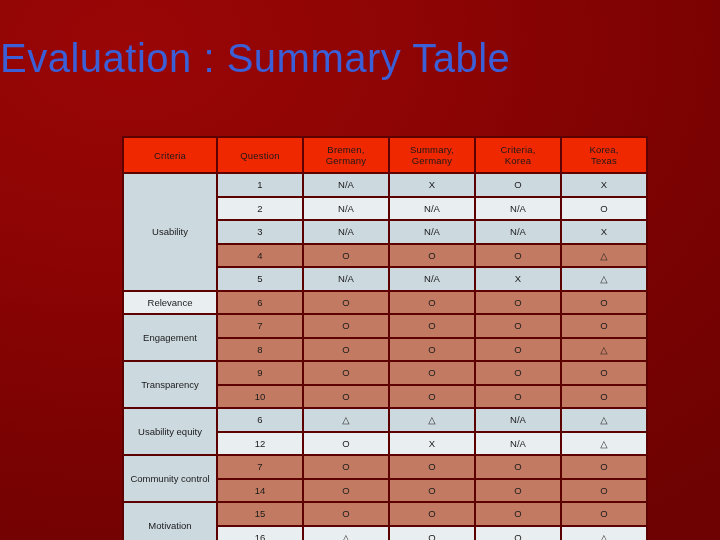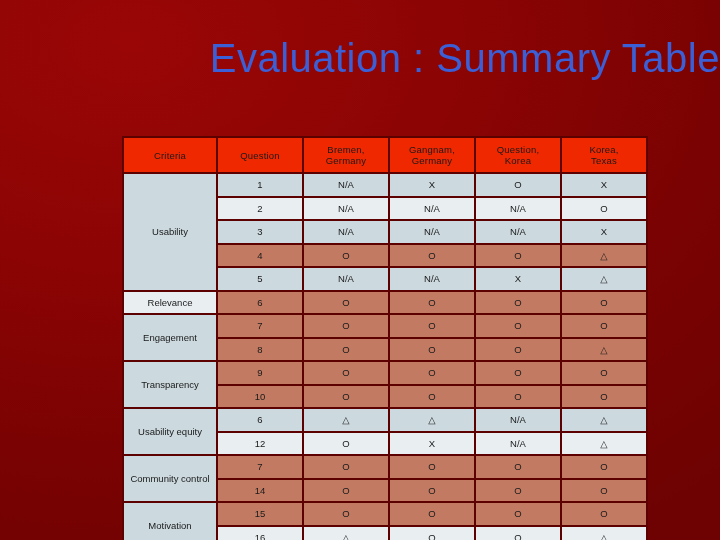--- a/index.html
+++ b/index.html
@@ -21,21 +21,21 @@
       radial-gradient(ellipse 120% 110% at 18% 8%, #9a0606 0%, #8c0404 38%, #7a0202 70%, #6e0202 100%);
     overflow: hidden;
   }
 
   
   #slide-title {
     position: absolute;
     left: 0;
     top: 34px;
     width: 720px;
-    text-align: right;
+    text-align: left;
     font-size: 40px;
     line-height: 48px;
     color: #3a5fd6;
     font-weight: normal;
     letter-spacing: 0.5px;
     white-space: nowrap;
   }
 
   
   #summary-table-wrap {
@@ -107,22 +107,22 @@
         <col class="c-city">
         <col class="c-city">
         <col class="c-city">
         <col class="c-city">
       </colgroup>
       <thead>
         <tr>
             <th><span>Criteria</span></th>
             <th><span>Question</span></th>
             <th><span>Bremen,</span><br><span>Germany</span></th>
-            <th><span>Gangnam,</span><br><span>Germany</span></th>
-            <th><span>Question,</span><br><span>Korea</span></th>
+            <th><span>Summary,</span><br><span>Germany</span></th>
+            <th><span>Criteria,</span><br><span>Korea</span></th>
             <th><span>Korea,</span><br><span>Texas</span></th>
           </tr>
       </thead>
       <tbody>
           <tr>
             <td class="crit t-blue" rowspan="5">Usability</td>
             <td class="t-blue">1</td>
             <td class="t-blue">N/A</td>
             <td class="t-blue">X</td>
             <td class="t-blue">O</td>

